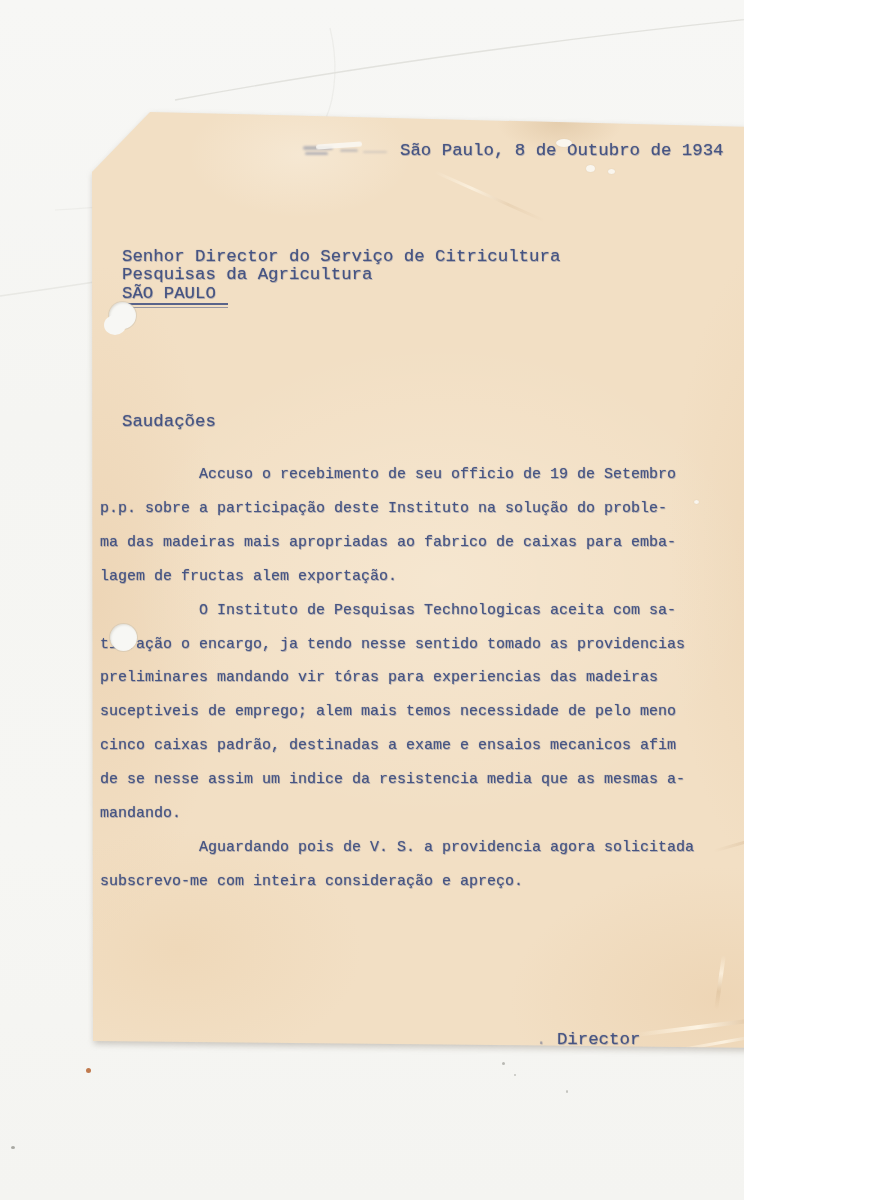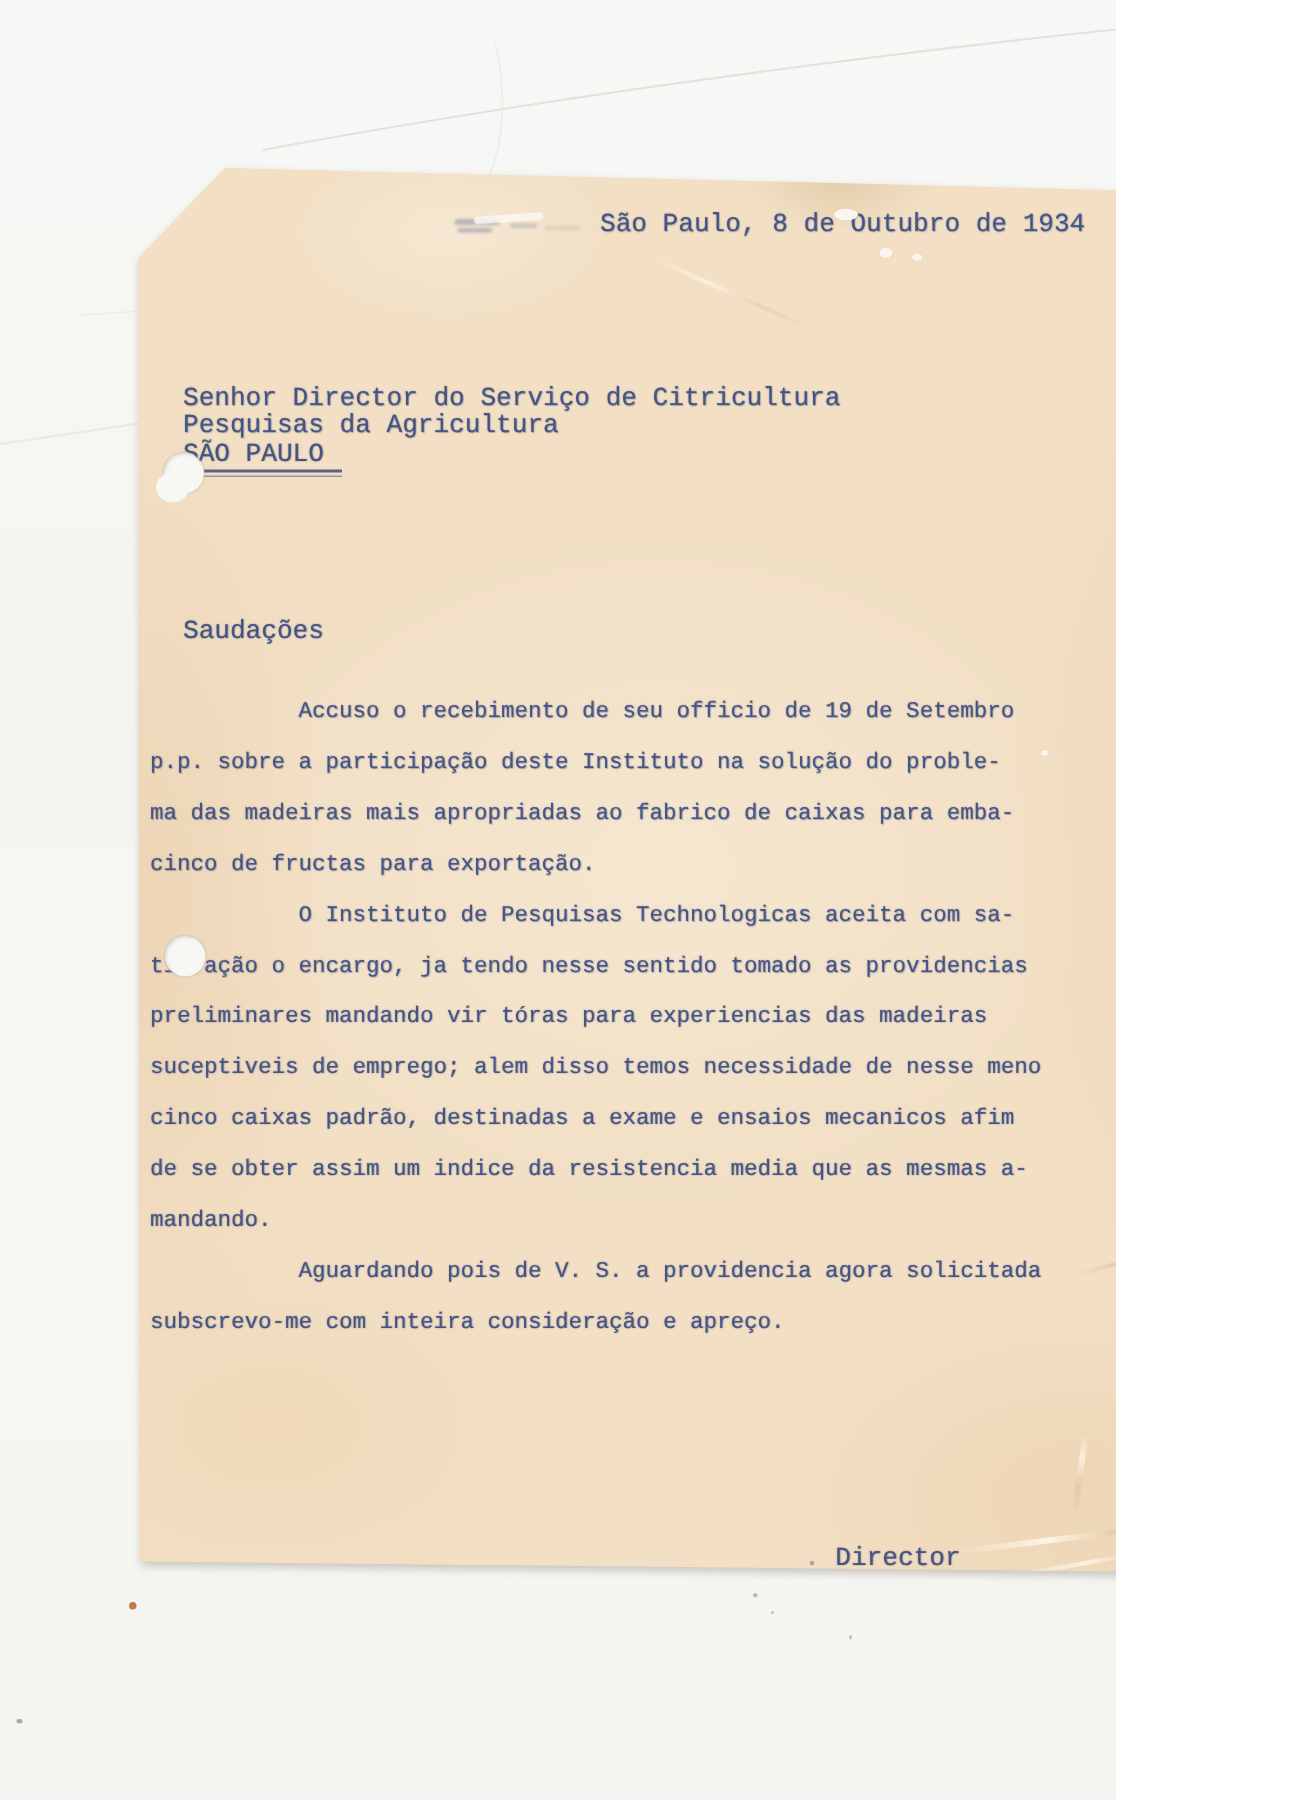--- a/index.html
+++ b/index.html
@@ -45,21 +45,21 @@
         background:linear-gradient(90deg, transparent, rgba(255,248,234,0.65), rgba(205,172,132,0.22), transparent); }
 
   
   .text-layer { position:absolute; left:0; top:0; width:873px; height:1200px; z-index:2; }
   .tline {
     position:absolute; white-space:pre; font-size:17.4px; line-height:24px;
     color:rgba(62,78,128,0.90);
     text-shadow:0 0 1.1px rgba(62,78,128,0.55), 0.6px 0.6px 0.6px rgba(62,78,128,0.30);
   }
   .date { left:400px; top:139px; }
-  .addr { position:absolute; left:122px; top:258px; }
+  .addr { position:absolute; left:122px; top:248px; }
   .addr .aline { position:relative; white-space:pre; font-size:17.4px; line-height:18.4px;
     color:rgba(62,78,128,0.90);
     text-shadow:0 0 1.1px rgba(62,78,128,0.55), 0.6px 0.6px 0.6px rgba(62,78,128,0.30); }
   .ul { position:relative; display:inline-block; padding-right:12px;
     border-bottom:2.5px solid rgba(62,78,128,0.85); }
   .ul::after { content:""; position:absolute; left:0; right:0; bottom:-5px; height:1.6px;
     background:rgba(62,78,128,0.50); }
   .salutation { left:122px; top:410px; }
   .body-block { position:absolute; left:100px; top:458px; }
   .body-block .bline { position:relative; white-space:pre; font-size:15px; line-height:33.9px;
@@ -142,27 +142,27 @@
       <div class="aline">Pesquisas da Agricultura</div>
       <div class="aline"><span class="ul">SÃO PAULO</span></div>
     </div>
 
     <div class="tline salutation">Saudações</div>
 
     <div class="body-block">
       <div class="bline">           Accuso o recebimento de seu officio de 19 de Setembro</div>
       <div class="bline">p.p. sobre a participação deste Instituto na solução do proble-</div>
       <div class="bline">ma das madeiras mais apropriadas ao fabrico de caixas para emba-</div>
-      <div class="bline">cinco de fructas para exportação.</div>
+      <div class="bline">lagem de fructas alem exportação.</div>
       <div class="bline">           O Instituto de Pesquisas Technologicas aceita com sa-</div>
       <div class="bline">tisfação o encargo, ja tendo nesse sentido tomado as providencias</div>
       <div class="bline">preliminares mandando vir tóras para experiencias das madeiras</div>
-      <div class="bline">suceptiveis de emprego; alem disso temos necessidade de nesse meno</div>
+      <div class="bline">suceptiveis de emprego; alem mais temos necessidade de pelo meno</div>
       <div class="bline">cinco caixas padrão, destinadas a exame e ensaios mecanicos afim</div>
-      <div class="bline">de se obter assim um indice da resistencia media que as mesmas a-</div>
+      <div class="bline">de se nesse assim um indice da resistencia media que as mesmas a-</div>
       <div class="bline">mandando.</div>
       <div class="bline">           Aguardando pois de V. S. a providencia agora solicitada</div>
       <div class="bline">subscrevo-me com inteira consideração e apreço.</div>
     </div>
 
     <div class="tline signature"><span class="sig-dot">.</span><span> </span><span>Director</span></div>
   </div>
 
   <div class="overlays">
     <div class="hole h1"></div>

